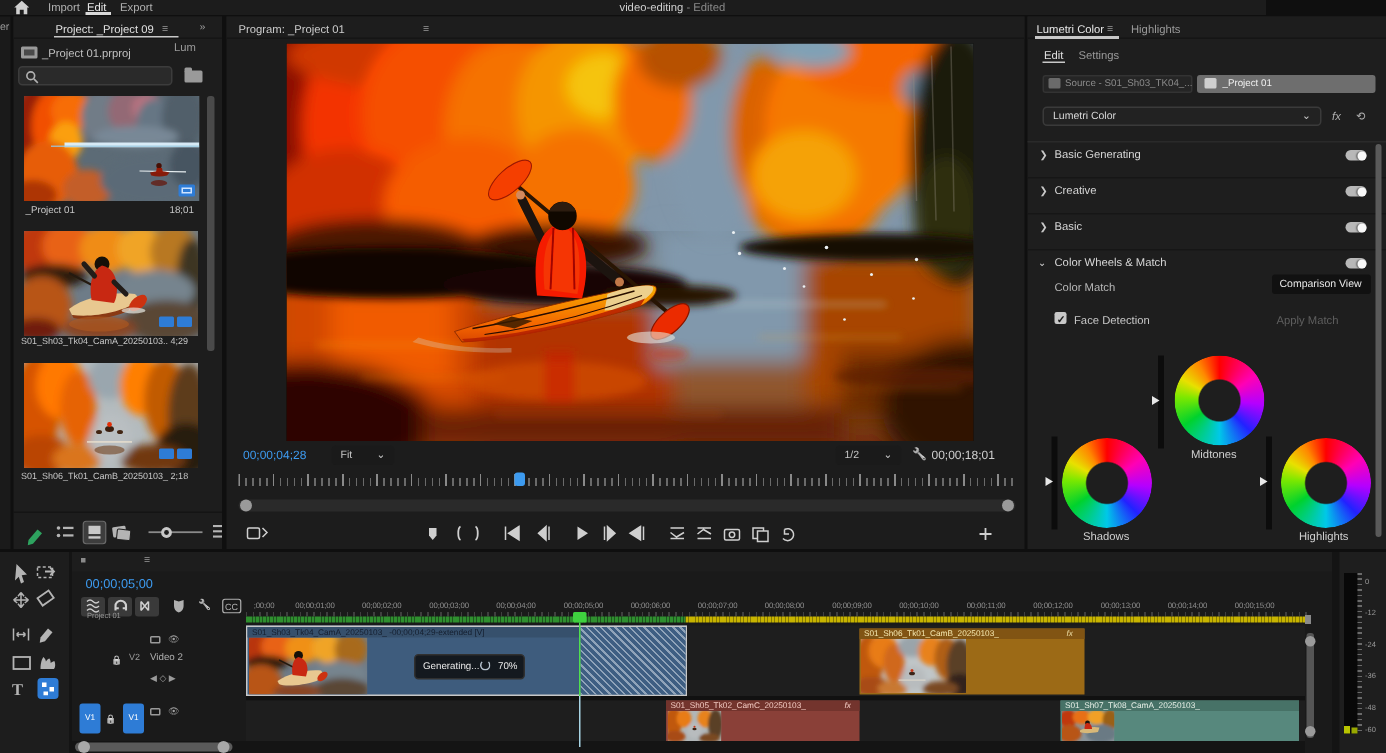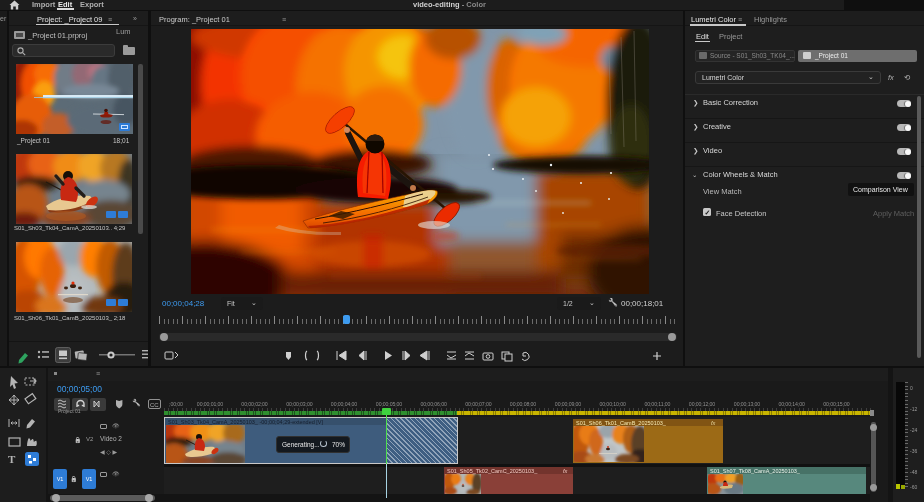--- a/index.html
+++ b/index.html
@@ -19,29 +19,29 @@
 .whandle { width:0;height:0;border-top:3.5px solid transparent;border-bottom:3.5px solid transparent;border-left:5px solid #e8e8e8; }
 .tlbtn { width:16px;height:13px;background:#3a3a3a;border-radius:2px; }
 .rl { position:absolute;top:32.5px;font-size:5.2px;color:#8e8e8e;white-space:nowrap;transform:translateX(-50%);letter-spacing:-0.1px; }
 .ticks { position:absolute;left:116px;top:40px;width:710px;height:3px;
   background:repeating-linear-gradient(90deg,#3f3f3f 0,#3f3f3f 1px,transparent 1px,transparent 4.47px); }
 </style>
 </head>
 <body>
 <div id="stage">
 
-<div class="abs" style="left:0;top:0;width:844px;height:10px;background:#1c1c1c;font-weight:bold;">
+<div class="abs" style="left:0;top:0;width:844px;height:10px;background:#1c1c1c;">
   <svg class="abs" style="left:9px;top:0px;" width="11" height="10" viewBox="0 0 11 10">
         <path d="M5.5 0.5 L10.5 5 H9.2 V9.5 H6.8 V6.5 H4.2 V9.5 H1.8 V5 H0.5 Z" fill="#d0d0d0"></path>
       </svg>
   <div class="abs txt" style="left:32px;top:0px;color:#b0b0b0;">Import</div>
   <div class="abs txt" style="left:58px;top:0px;color:#e8e8e8;">Edit</div>
   <div class="abs txt" style="left:80px;top:0px;color:#b0b0b0;">Export</div>
   <div class="abs" style="left:57px;top:8px;width:17px;height:2px;background:#d8d8d8;"></div>
-  <div class="abs txt" style="left:413px;top:0px;color:#d0d0d0;">video-editing <span style="color:#8a8a8a">- Color</span></div>
+  <div class="abs txt" style="left:413px;top:0px;color:#d0d0d0;">video-editing <span style="color:#8a8a8a">- Edited</span></div>
 </div>
 
 <div class="abs" style="left:0;top:11px;width:7px;height:355px;background:#1a1a1a;">
   <div class="abs" style="left:0px;top:4px;color:#9a9a9a;font-size:7px;">er</div>
 </div>
 
 <div class="abs panel" style="left:9px;top:11px;width:139px;height:355px;">
   <div class="abs" style="left:0;top:0;width:139px;height:15px;background:#1d1d1d;border-bottom:1px solid #151515;"></div>
   <div class="abs txt" style="left:28px;top:4px;color:#e0e0e0;">Project: _Project 09</div>
   <div class="abs" style="left:99px;top:5px;color:#9a9a9a;font-size:7px;">≡</div>
@@ -381,61 +381,75 @@
 
 <div class="abs panel" style="left:685px;top:11px;width:258px;height:355px;background:#1e1e1e;">
   <div class="abs" style="left:0;top:0;width:239px;height:15px;background:#1d1d1d;border-bottom:1px solid #151515;"></div>
   <div class="abs txt" style="left:6px;top:4px;color:#e8e8e8;">Lumetri Color</div>
   <div class="abs" style="left:53px;top:5px;color:#9a9a9a;font-size:7px;">≡</div>
   <div class="abs" style="left:5px;top:13px;width:56px;height:1.5px;background:#c8c8c8;"></div>
   <div class="abs txt" style="left:69px;top:4px;color:#9a9a9a;">Highlights</div>
 
   <div class="abs txt" style="left:11px;top:21px;color:#e0e0e0;">Edit</div>
   <div class="abs" style="left:10px;top:29.5px;width:15px;height:1.5px;background:#c8c8c8;"></div>
-  <div class="abs txt" style="left:34px;top:21px;color:#9a9a9a;">Project</div>
+  <div class="abs txt" style="left:34px;top:21px;color:#9a9a9a;">Settings</div>
 
   <div class="abs" style="left:10px;top:39px;width:100px;height:12px;background:#252525;border:1px solid #333;border-radius:2px;"></div>
   <div class="abs" style="left:14px;top:41px;width:8px;height:7px;background:#6a6a6a;border-radius:1px;"></div>
   <div class="abs txt" style="left:25px;top:41px;font-size:6.5px;color:#8a8a8a;">Source - S01_Sh03_TK04_...</div>
   <div class="abs" style="left:113px;top:39px;width:119px;height:12px;background:#6e6e6e;border-radius:2px;"></div>
   <div class="abs" style="left:118px;top:41px;width:8px;height:7px;background:#cfcfcf;border-radius:1px;"></div>
   <div class="abs txt" style="left:130px;top:41px;font-size:6.5px;color:#f0f0f0;">_Project 01</div>
 
   <div class="abs" style="left:10px;top:60px;width:186px;height:13px;background:#222;border:1px solid #3a3a3a;border-radius:3px;"></div>
   <div class="abs txt" style="left:17px;top:63px;font-size:7px;color:#d8d8d8;">Lumetri Color</div>
   <div class="abs txt" style="left:183px;top:62px;font-size:7px;color:#c8c8c8;">⌄</div>
   <div class="abs txt" style="left:203px;top:62px;font-size:7.5px;font-style:italic;color:#b0b0b0;">fx</div>
   <div class="abs txt" style="left:219px;top:62px;font-size:7.5px;color:#b0b0b0;">⟲</div>
 
   <div id="sections" class="abs" style="left:0;top:73px;width:239px;height:140px;">
     <div class="abs" style="left:0;top:10px;width:239px;height:1px;background:#2a2a2a;"></div>
     <div class="abs txt" style="left:8px;top:15px;color:#c8c8c8;font-size:6.5px;">❯</div>
-    <div class="abs txt" style="left:18px;top:14px;color:#d8d8d8;">Basic Correction</div>
+    <div class="abs txt" style="left:18px;top:14px;color:#d8d8d8;">Basic Generating</div>
     <div class="abs toggle" style="left:212px;top:16px;"></div>
     <div class="abs" style="left:0;top:34px;width:239px;height:1px;background:#161616;"></div>
     <div class="abs txt" style="left:8px;top:39px;color:#c8c8c8;font-size:6.5px;">❯</div>
     <div class="abs txt" style="left:18px;top:38px;color:#d8d8d8;">Creative</div>
     <div class="abs toggle" style="left:212px;top:40px;"></div>
     <div class="abs" style="left:0;top:58px;width:239px;height:1px;background:#161616;"></div>
     <div class="abs txt" style="left:8px;top:63px;color:#c8c8c8;font-size:6.5px;">❯</div>
-    <div class="abs txt" style="left:18px;top:62px;color:#d8d8d8;">Video</div>
+    <div class="abs txt" style="left:18px;top:62px;color:#d8d8d8;">Basic</div>
     <div class="abs toggle" style="left:212px;top:64px;"></div>
     <div class="abs" style="left:0;top:82px;width:239px;height:1px;background:#161616;"></div>
     <div class="abs txt" style="left:7px;top:87px;color:#c8c8c8;font-size:6.5px;">⌄</div>
     <div class="abs txt" style="left:18px;top:86px;color:#d8d8d8;">Color Wheels &amp; Match</div>
     <div class="abs toggle" style="left:212px;top:88px;"></div>
-    <div class="abs txt" style="left:18px;top:103px;color:#b8b8b8;">View Match</div>
+    <div class="abs txt" style="left:18px;top:103px;color:#b8b8b8;">Color Match</div>
     <div class="abs" style="left:163px;top:99px;width:66px;height:13px;background:#111;border-radius:2px;"></div>
     <div class="abs txt" style="left:168px;top:102px;font-size:7px;color:#e8e8e8;">Comparison View</div>
     <div class="abs" style="left:18px;top:124px;width:8px;height:8px;background:#c8c8c8;border-radius:1.5px;"></div>
     <div class="abs" style="left:19.5px;top:125px;color:#1a1a1a;font-size:7px;font-weight:bold;">✓</div>
     <div class="abs txt" style="left:31px;top:125px;color:#c8c8c8;">Face Detection</div>
-    <div class="abs txt" style="left:188px;top:125px;color:#5f5f5f;">Apply Match</div>
-  </div>
-
+    <div class="abs txt" style="left:166px;top:125px;color:#5f5f5f;">Apply Match</div>
+  </div>
+
+  <div id="wheels" class="abs" style="left:0;top:200px;width:239px;height:166px;">
+    <div class="abs wbar" style="left:87px;top:26px;height:62px;"></div>
+    <div class="abs whandle" style="left:83px;top:53px;"></div>
+    <div class="abs wheel" style="left:98px;top:26px;"></div>
+    <div class="abs txt" style="left:109px;top:87px;color:#d0d0d0;">Midtones</div>
+    <div class="abs wbar" style="left:16px;top:80px;height:62px;"></div>
+    <div class="abs whandle" style="left:12px;top:107px;"></div>
+    <div class="abs wheel" style="left:23px;top:81px;"></div>
+    <div class="abs txt" style="left:37px;top:142px;color:#d0d0d0;">Shadows</div>
+    <div class="abs wbar" style="left:159px;top:80px;height:62px;"></div>
+    <div class="abs whandle" style="left:155px;top:107px;"></div>
+    <div class="abs wheel" style="left:169px;top:81px;"></div>
+    <div class="abs txt" style="left:181px;top:142px;color:#d0d0d0;">Highlights</div>
+  </div>
   <div class="abs" style="left:232px;top:85px;width:4px;height:262px;background:#5a5a5a;border-radius:2px;"></div>
 </div>
 
 <div class="abs" style="left:0;top:368px;width:924px;height:134px;background:#141414;">
 
   <div id="tools" class="abs" style="left:0;top:0;width:46px;height:134px;background:#1d1d1d;">
     <svg width="46" height="134" viewBox="0 0 46 134">
       <g fill="#b4b4b4" stroke="none">
         <path d="M11 8 L18 15 L14.5 15.5 L16 20 L14 21 L12.5 16.5 L10 19 Z"></path>
         <rect x="25" y="10" width="10" height="7" fill="none" stroke="#b4b4b4" stroke-width="1" stroke-dasharray="2 1.5"></rect>

